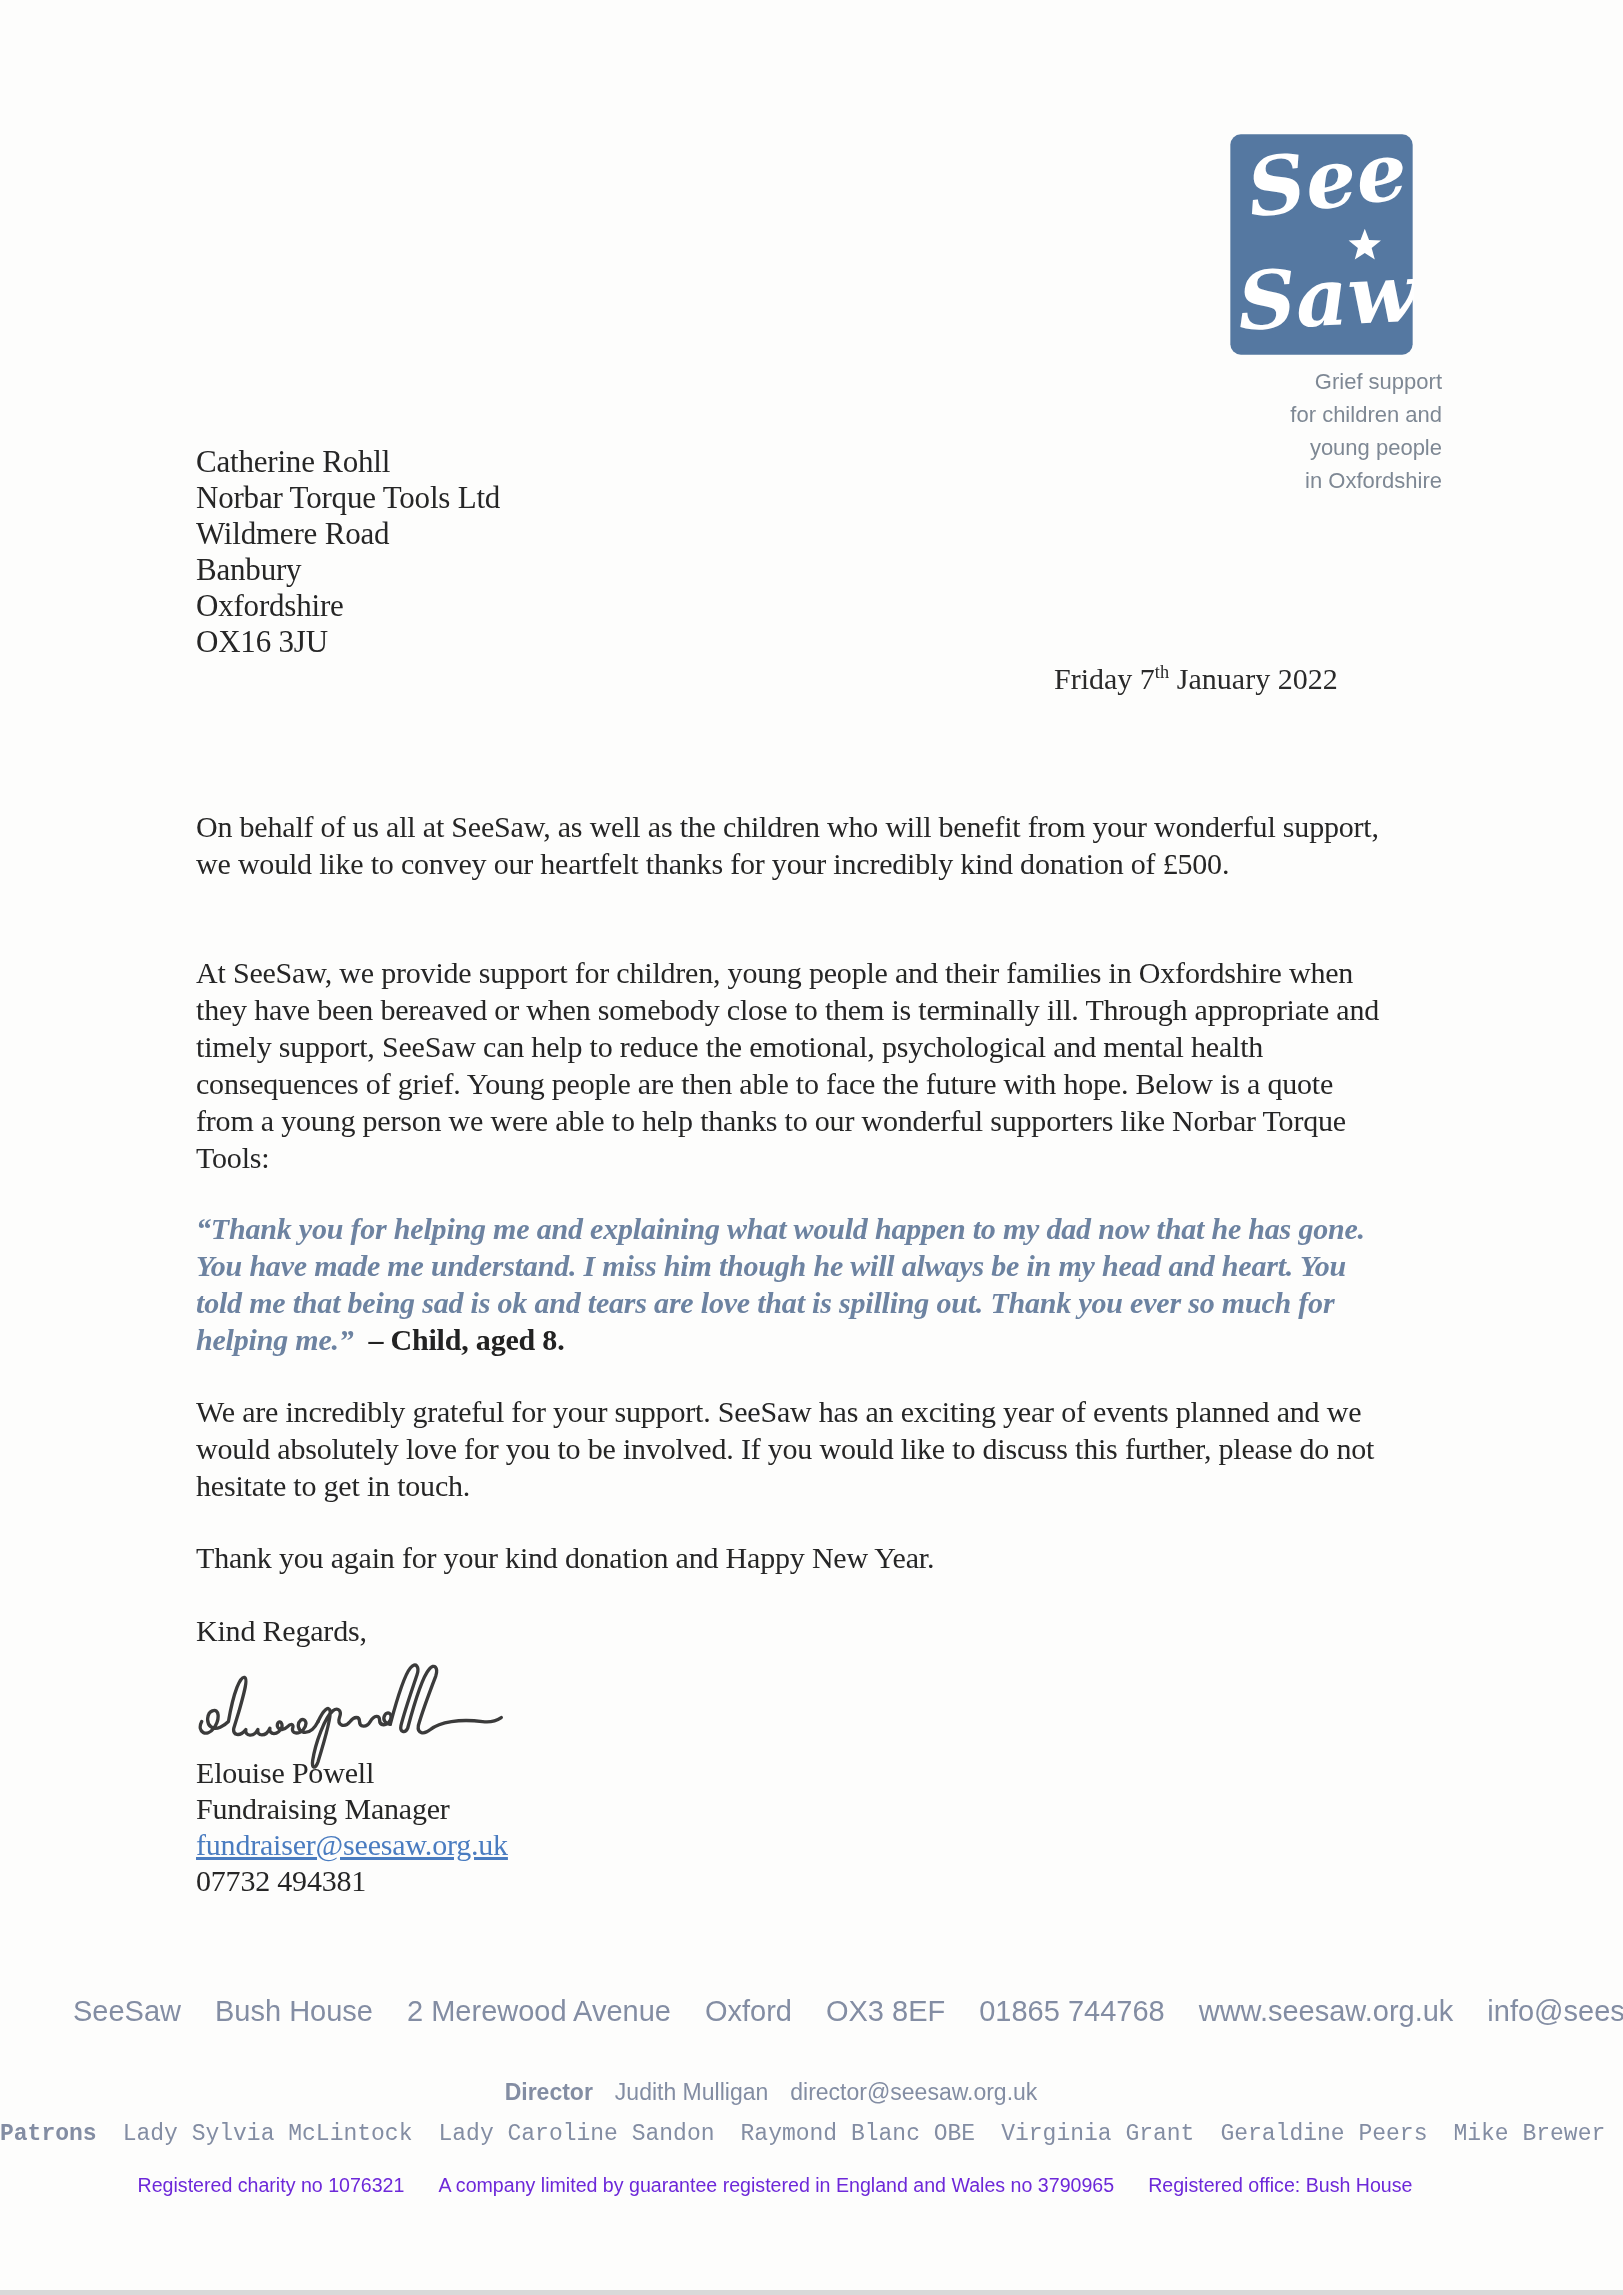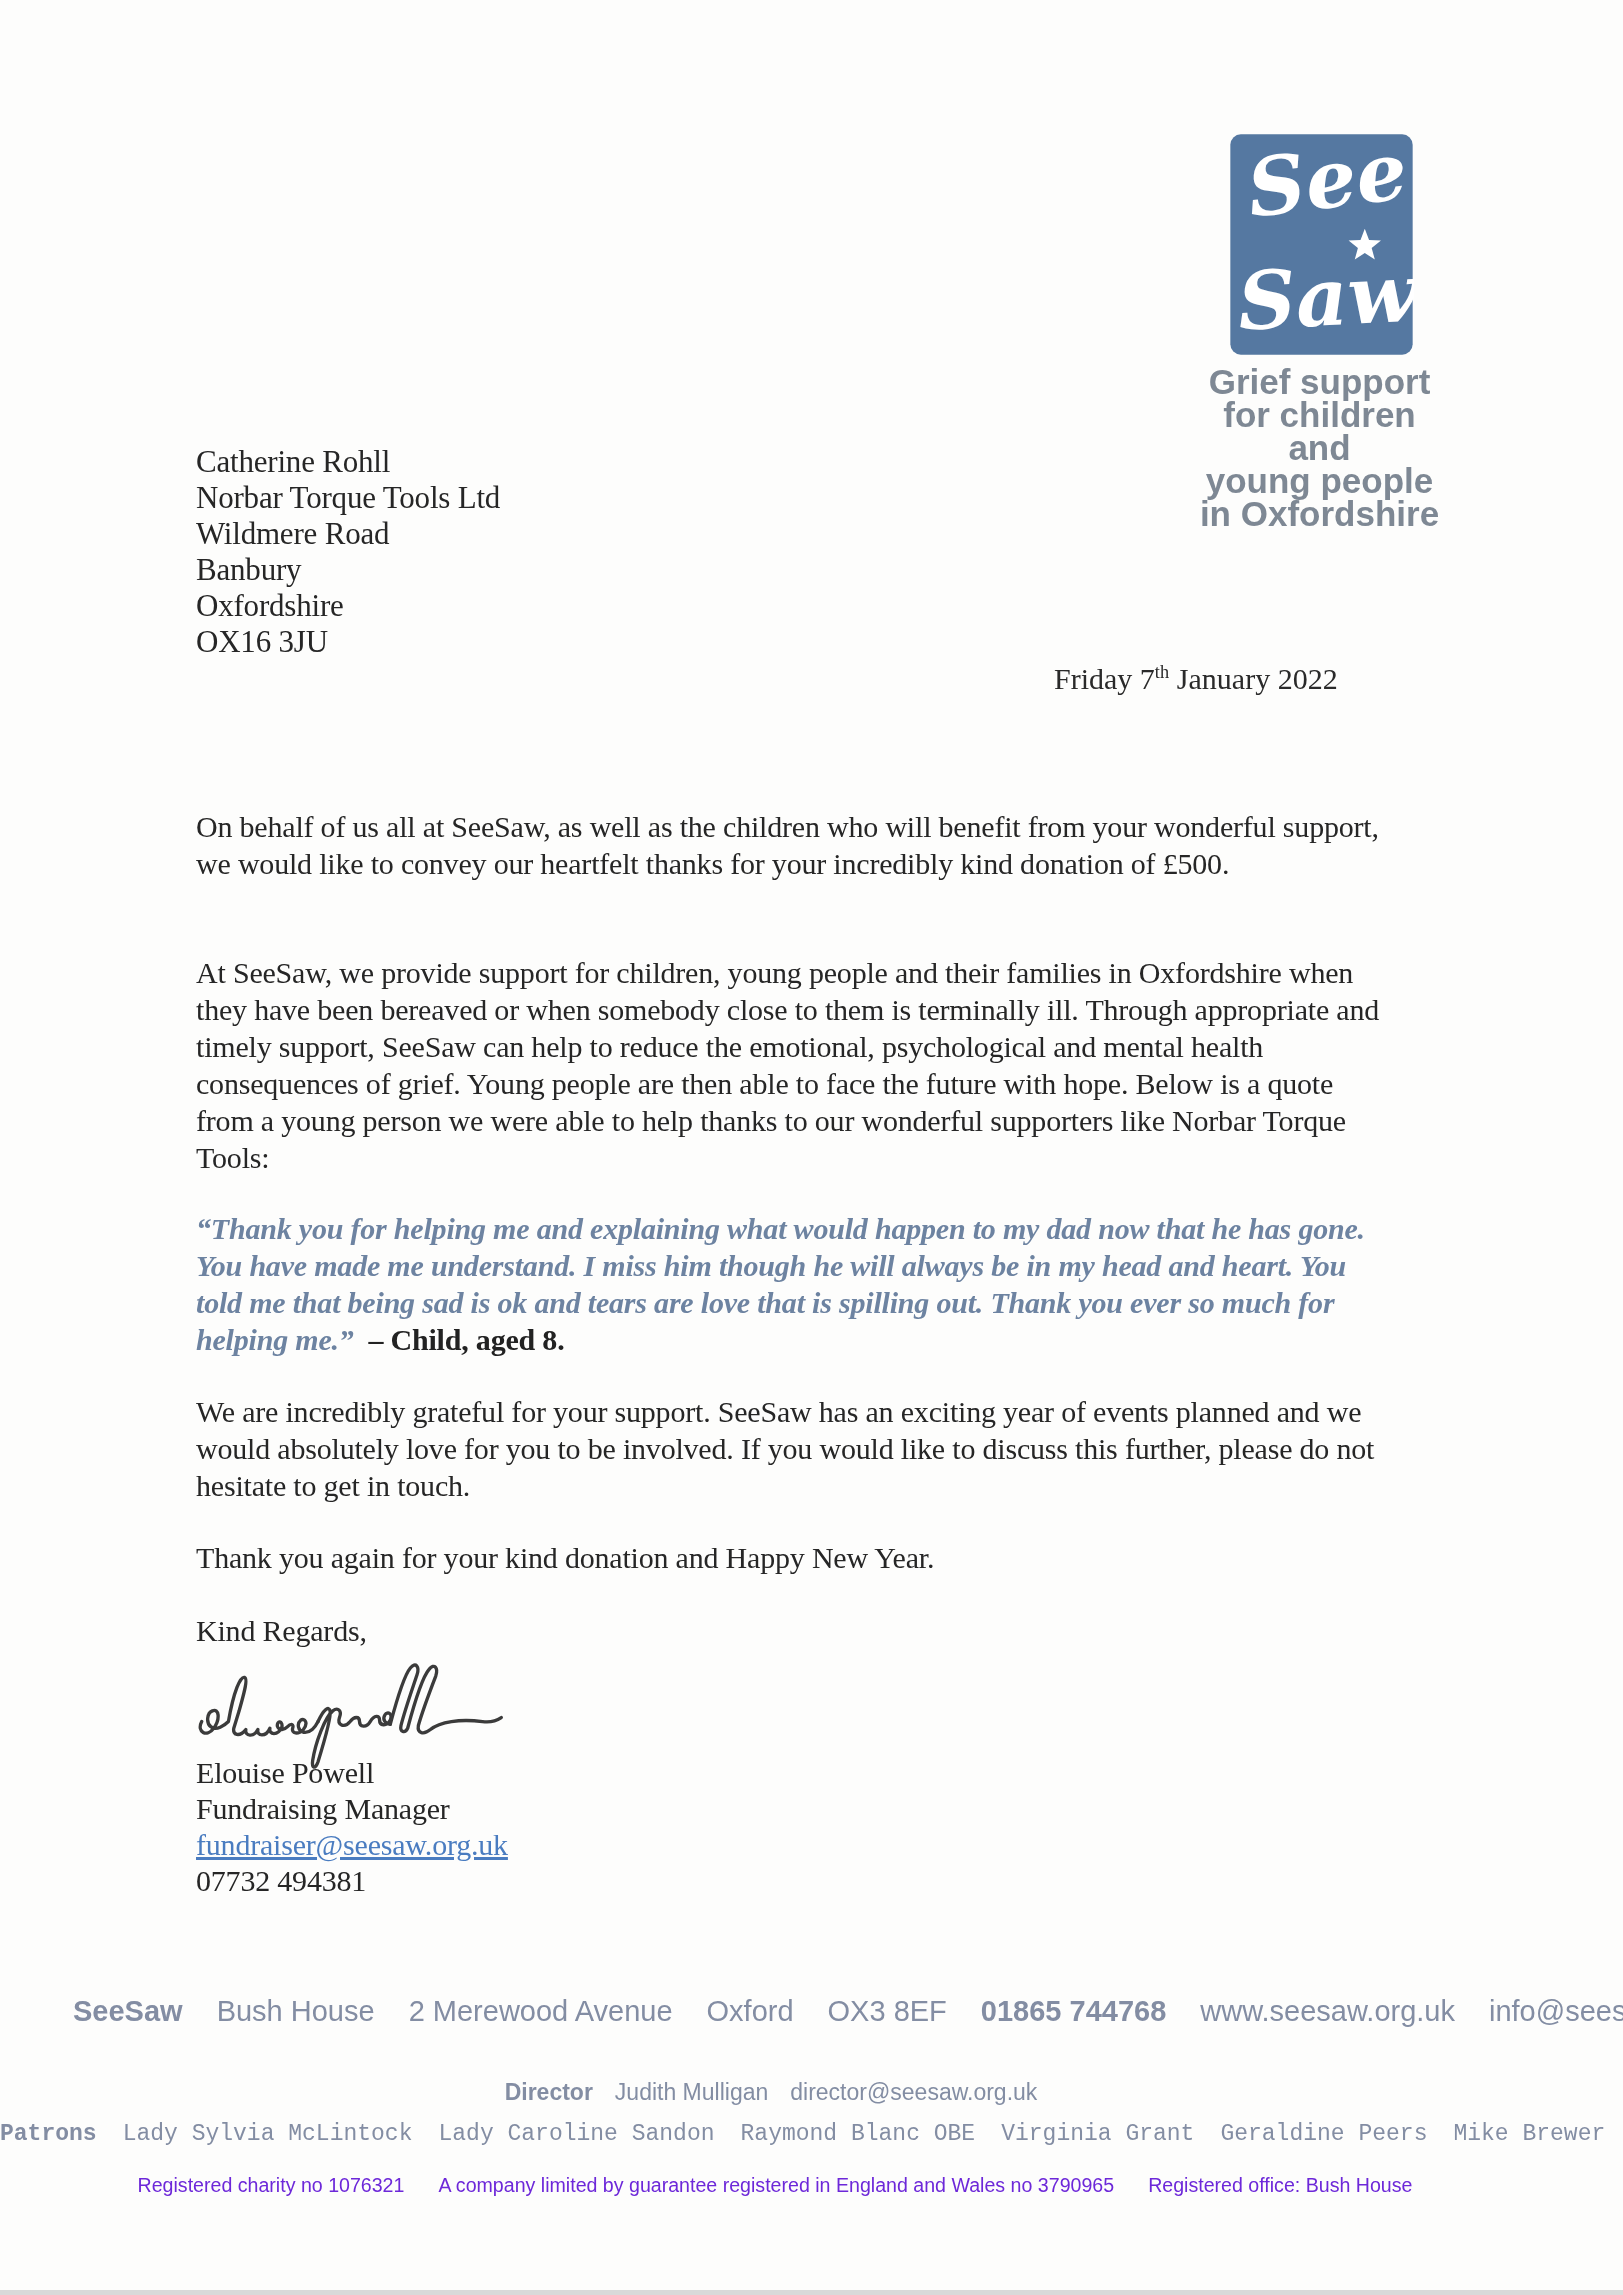--- a/index.html
+++ b/index.html
@@ -29,29 +29,29 @@
   .para3{ top:1393px; }
   .para4{ top:1539px; }
   .signoff{ top:1612px; }
   
   .signature{ left:195px; top:1642px; width:321px; height:131px; }
   .signatory{ left:196px; top:1755px; font-size:30px; line-height:36px;font-family:Liberation Serif, serif; }
   .signatory .email{ color:#4a7cc0; text-decoration:underline; cursor:pointer; }
   
   .logo{ left:1229px; top:133px; width:185px; height:223px; }
   .tagline{
-    left:1197px; top:365px; width:245px; text-align:center;
+    left:1197px; top:365px; width:245px; text-align:right;
     font-family:"Liberation Sans", sans-serif;
-    font-size:35px; line-height:33px; color:#7e8894; font-weight:bold;
+    font-size:22px; line-height:33px; color:#7e8894; font-weight:normal;
   }
   
   .footer{ font-family:"Liberation Sans", sans-serif; color:#838da3; }
   .f1{ left:73px; top:1995px; width:1505px; font-size:29px; white-space:nowrap; }
   .f1 span{ margin-right:34px; }
-  .f1 .b{ font-weight:bold; }
+  .f1 .b{ font-weight:normal; }
   .f2{ left:0; top:2079px; width:1564px; text-align:center; font-size:23px; white-space:nowrap; }
   .f2 span{ margin-right:22px; }
   .f2 .b{ font-weight:bold; }
   .f3{ left:0; top:2119px; width:1584px; text-align:center; font-size:23px; white-space:nowrap; }
   .f3 span{ margin-right:26px;font-family:Liberation Mono, monospace; }
   .f3 .b{ font-weight:bold; }
   .f4{ left:0; top:2174px; width:1584px; text-align:center; font-size:19.6px; white-space:nowrap; color:#6d28d9;}
   .f4 span{ margin-right:34px; }
   .scan-edge{ left:0; bottom:0; width:1623px; height:5.2px; background:#d9d9d9; }
 </style>

